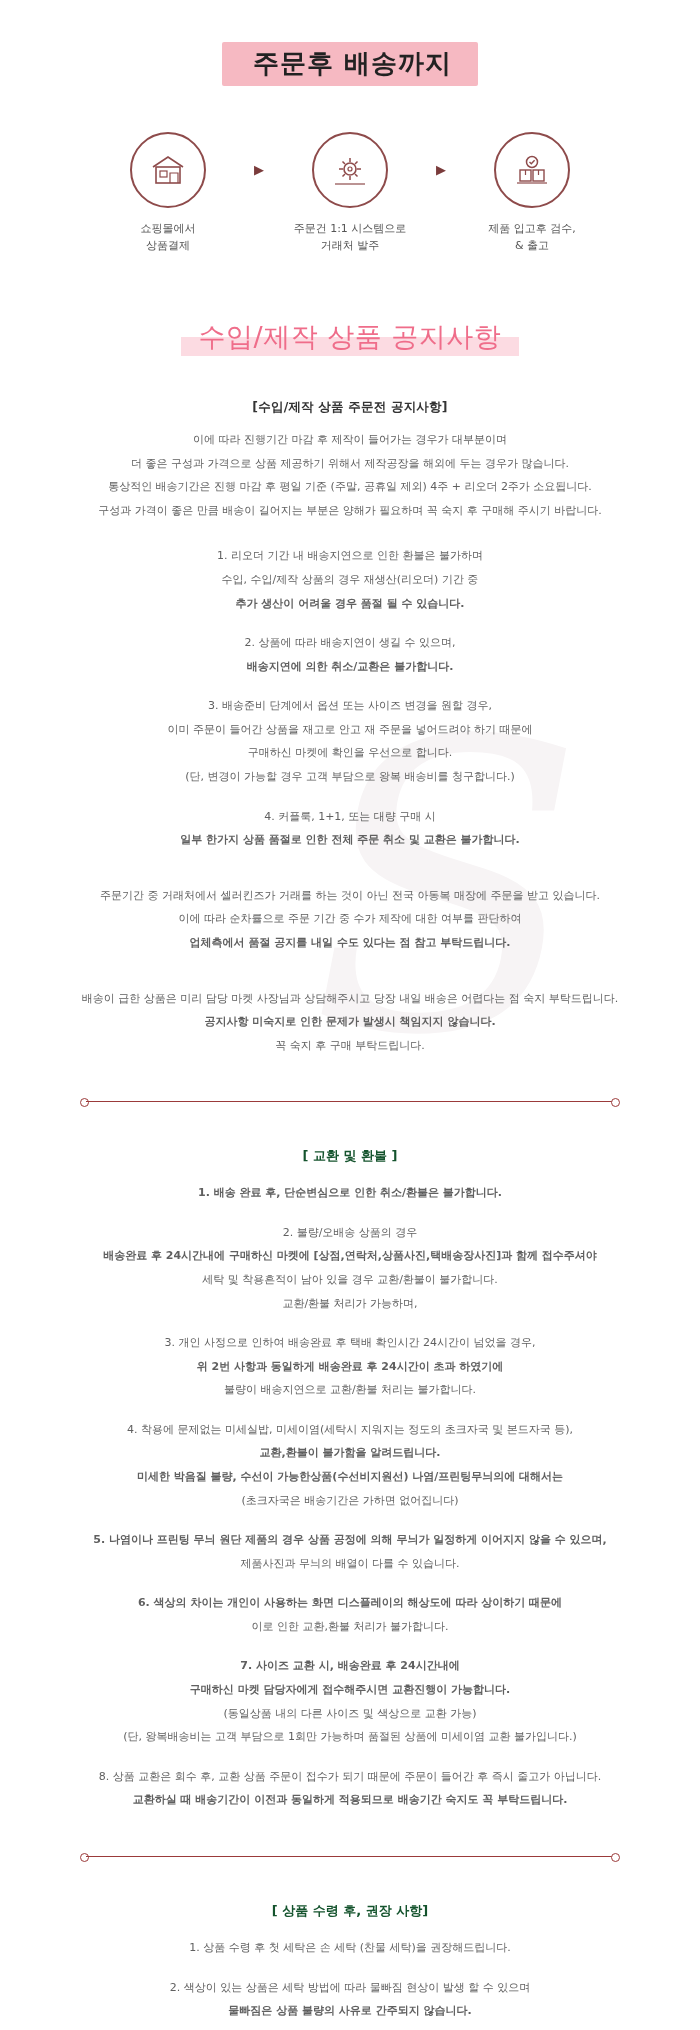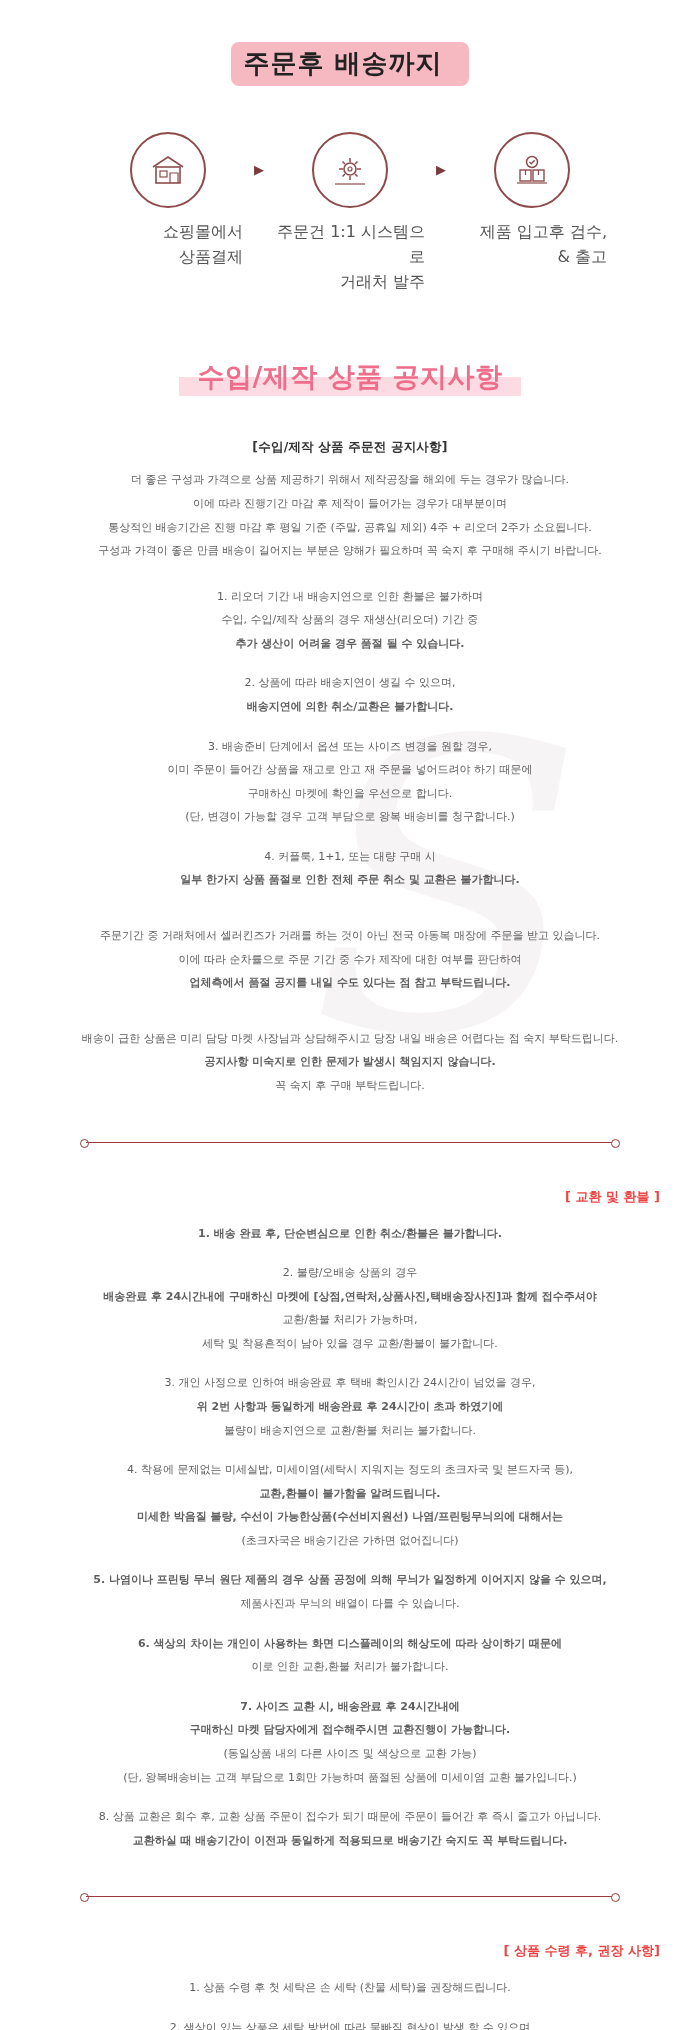--- a/index.html
+++ b/index.html
@@ -36,23 +36,23 @@
   .top-banner{
     text-align:center;
     padding-top:42px;
   }
   .banner-title{
     display:inline-block;
     font-size:26px;
     font-weight:bold;
     color:#222;
     letter-spacing:1px;
-    padding:4px 26px 5px 12px;
+    padding:4px 26px 5px 31px;
     background:#f6b9c2;
-    border-radius:8px;
+    border-radius:2px;
   }
   
   .steps{
     display:flex;
     justify-content:center;
     align-items:flex-start;
     margin-top:46px;
     gap:4px;
   }
   .step{
@@ -63,42 +63,41 @@
     width:72px;height:72px;
     margin:0 auto;
     border:2px solid #8e4b4b;
     border-radius:50%;
     display:flex;align-items:center;justify-content:center;
     background:#fff;
   }
   .step-circle svg{display:block;}
   .step-label{
     margin-top:12px;
-    font-size:16px;
+    font-size:11px;
     line-height:1.55;
     color:#555;
-    text-align:right;
   }
   .arrow{
     width:24px;
     padding-top:30px;
     text-align:center;
     color:#7a3b3b;
     font-size:13px;
   }
 
   
   .section-title-wrap{
     text-align:center;
     margin-top:62px;
   }
   .section-title{
     display:inline-block;
     font-size:27px;
-    font-weight:bold;
+    font-weight:normal;
     color:#ef6d8a;
     letter-spacing:0.5px;
     padding:3px 18px 4px 18px;
     background:linear-gradient(to bottom,rgba(255,255,255,0) 48%, #fcdbe2 48%, #fcdbe2 92%, rgba(255,255,255,0) 92%);
     text-align:right;
   }
 
   
   .block{
     text-align:center;
@@ -146,22 +145,22 @@
     border-radius:50%;
     border:1px solid #9b3a3a;
     background:#fff;
   }
   .divider .dot.l{left:0;}
   .divider .dot.r{right:0;}
 
   .head-bracket{
     font-size:13px;
     font-weight:bold;
-    color:#ef4444;
-    text-align:right;
+    color:#14532d;
+    text-align:center;
     margin-bottom:18px;
   }
 </style>
 </head>
 <body>
 
 <div class="page">
   <div class="watermark">S</div>
 
   <div class="content">
@@ -222,22 +221,22 @@
 
     </div>
 
     <div class="section-title-wrap">
       <span class="section-title">수입/제작 상품 공지사항</span>
     </div>
 
     <div class="block gap-40">
       <h3>[수입/제작 상품 주문전 공지사항]</h3>
 
+      <p>이에 따라 진행기간 마감 후 제작이 들어가는 경우가 대부분이며</p>
       <p>더 좋은 구성과 가격으로 상품 제공하기 위해서 제작공장을 해외에 두는 경우가 많습니다.</p>
-      <p>이에 따라 진행기간 마감 후 제작이 들어가는 경우가 대부분이며</p>
       <p>통상적인 배송기간은 진행 마감 후 평일 기준 (주말, 공휴일 제외) 4주 + 리오더 2주가 소요됩니다.</p>
       <p>구성과 가격이 좋은 만큼 배송이 길어지는 부분은 양해가 필요하며 꼭 숙지 후 구매해 주시기 바랍니다.</p>
 
       <div class="gap-26">
         <p>1. 리오더 기간 내 배송지연으로 인한 환불은 불가하며</p>
         <p>수입, 수입/제작 상품의 경우 재생산(리오더) 기간 중</p>
         <p class="red-b">추가 생산이 어려울 경우 품절 될 수 있습니다.</p>
       </div>
 
       <div class="gap-20">
@@ -279,22 +278,22 @@
     <div class="block">
       <div class="head-bracket">[ 교환 및 환불 ]</div>
 
       <div class="gap-14">
         <p class="red-b">1. 배송 완료 후, 단순변심으로 인한 취소/환불은 불가합니다.</p>
       </div>
 
       <div class="gap-20">
         <p>2. 불량/오배송 상품의 경우</p>
         <p class="red-b">배송완료 후 24시간내에 구매하신 마켓에 [상점,연락처,상품사진,택배송장사진]과 함께 접수주셔야</p>
+        <p>세탁 및 착용흔적이 남아 있을 경우 교환/환불이 불가합니다.</p>
         <p>교환/환불 처리가 가능하며,</p>
-        <p>세탁 및 착용흔적이 남아 있을 경우 교환/환불이 불가합니다.</p>
       </div>
 
       <div class="gap-20">
         <p>3. 개인 사정으로 인하여 배송완료 후 택배 확인시간 24시간이 넘었을 경우,</p>
         <p class="red-b">위 2번 사항과 동일하게 배송완료 후 24시간이 초과 하였기에</p>
         <p>불량이 배송지연으로 교환/환불 처리는 불가합니다.</p>
       </div>
 
       <div class="gap-20">
         <p>4. 착용에 문제없는 미세실밥, 미세이염(세탁시 지워지는 정도의 초크자국 및 본드자국 등),</p>

